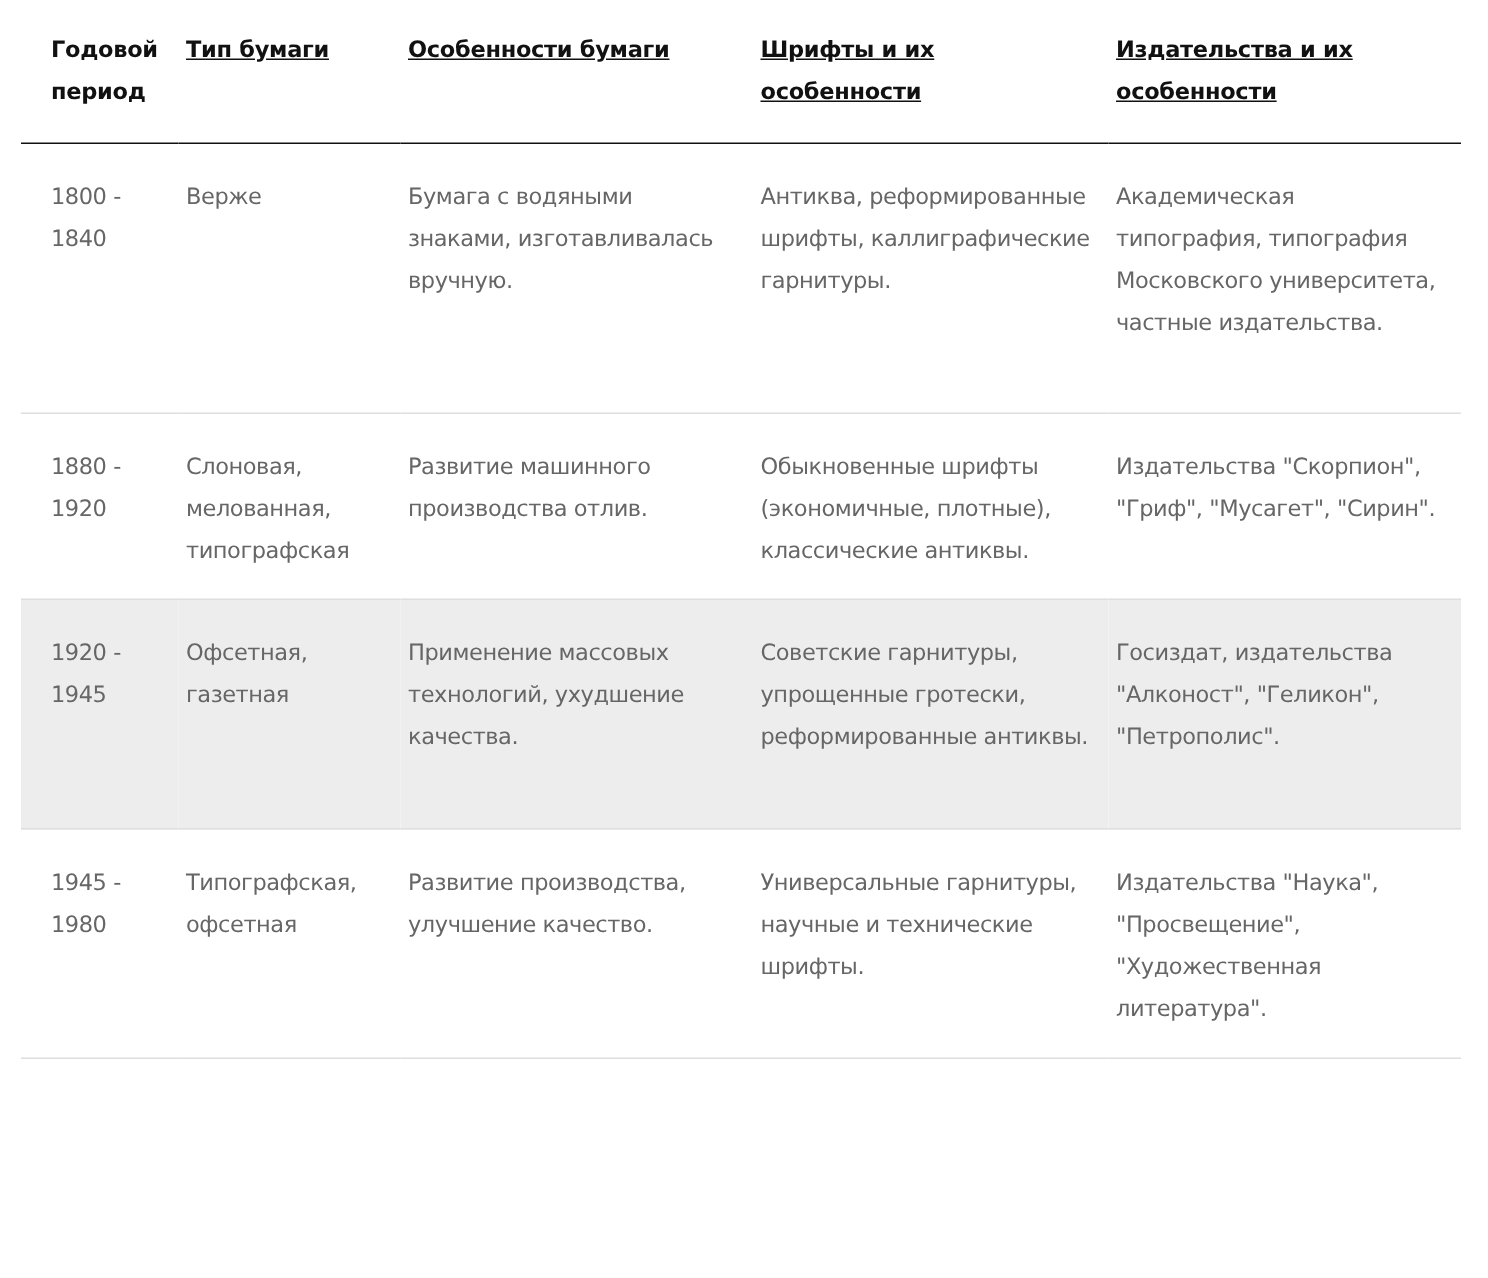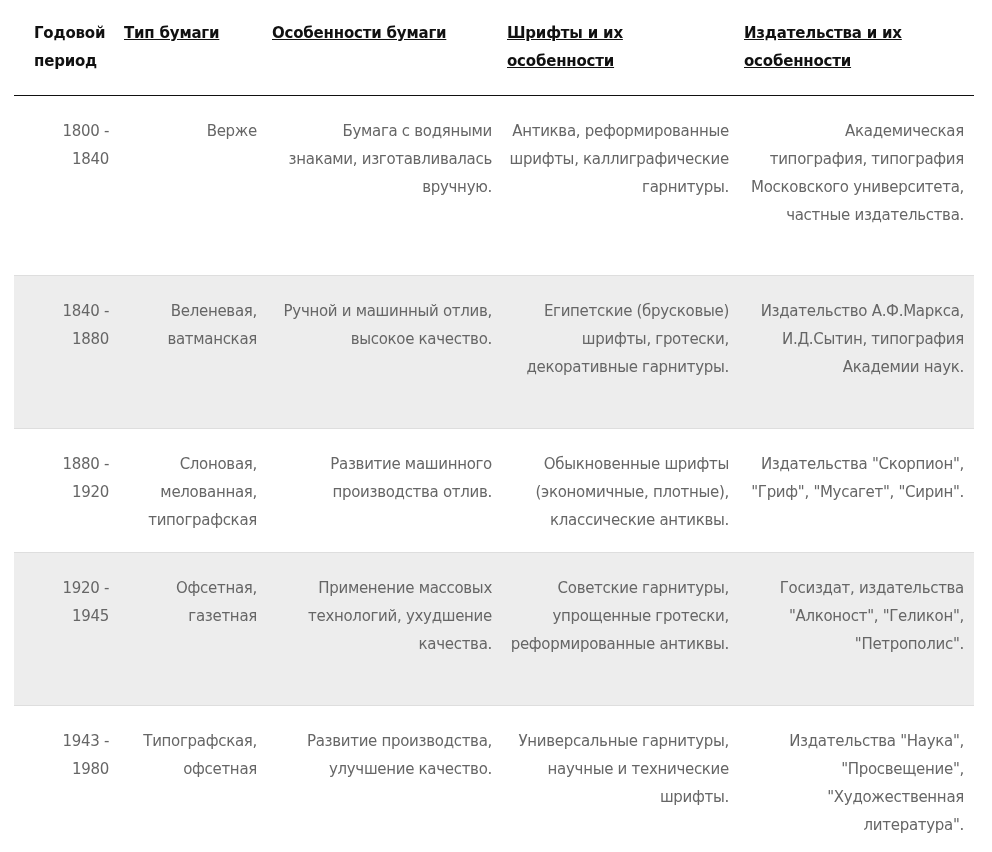--- a/index.html
+++ b/index.html
@@ -42,21 +42,20 @@
     }
     thead th:not(:first-child) { padding-left: 5px; text-decoration: underline; }
     tbody td {
       vertical-align: top;
       font-size: 15px;
       line-height: 28px;
       color: #666666;
       padding: 21px 10px 0 20px;
       border-bottom: 1px solid #dedede;
       letter-spacing: -0.3px;
-      text-align: right;
     }
     tbody td:not(:first-child) { padding-left: 5px; }
     tbody tr.r1 td { height: 158px; }
     tbody tr.r2 td { height: 131px; }
     tbody tr.r3 td { height: 102px; }
     tbody tr.r4 td { height: 131px; }
     tbody tr.r5 td { height: 131px; }
     tbody tr.alt td { background: #ededed; }
   </style>
 </head>
@@ -81,43 +80,36 @@
       </tr>
     </thead>
     <tbody>
       <tr class="r1">
         <td>1800 - 1840</td>
         <td>Верже</td>
         <td>Бумага с водяными знаками, изготавливалась вручную.</td>
         <td>Антиква, реформированные шрифты, каллиграфические гарнитуры.</td>
         <td>Академическая типография, типография Московского университета, частные издательства.</td>
       </tr>
-      <tr class="r2 alt">
-        <td>1840 - 1880</td>
-        <td>Веленевая, ватманская</td>
-        <td>Ручной и машинный отлив, высокое качество.</td>
-        <td>Египетские (брусковые) шрифты, гротески, декоративные гарнитуры.</td>
-        <td>Издательство А.Ф.Маркса, И.Д.Сытин, типография Академии наук.</td>
-      </tr>
       <tr class="r3">
         <td>1880 - 1920</td>
         <td>Слоновая, мелованная, типографская</td>
         <td>Развитие машинного производства отлив.</td>
         <td>Обыкновенные шрифты (экономичные, плотные), классические антиквы.</td>
         <td>Издательства "Скорпион", "Гриф", "Мусагет", "Сирин".</td>
       </tr>
       <tr class="r4 alt">
         <td>1920 - 1945</td>
         <td>Офсетная, газетная</td>
         <td>Применение массовых технологий, ухудшение качества.</td>
         <td>Советские гарнитуры, упрощенные гротески, реформированные антиквы.</td>
         <td>Госиздат, издательства "Алконост", "Геликон", "Петрополис".</td>
       </tr>
       <tr class="r5">
-        <td>1943 - 1980</td>
+        <td>1945 - 1980</td>
         <td>Типографская, офсетная</td>
         <td>Развитие производства, улучшение качество.</td>
         <td>Универсальные гарнитуры, научные и технические шрифты.</td>
         <td>Издательства "Наука", "Просвещение", "Художественная литература".</td>
       </tr>
     </tbody>
   </table>
 </div>
 
 </body></html>

